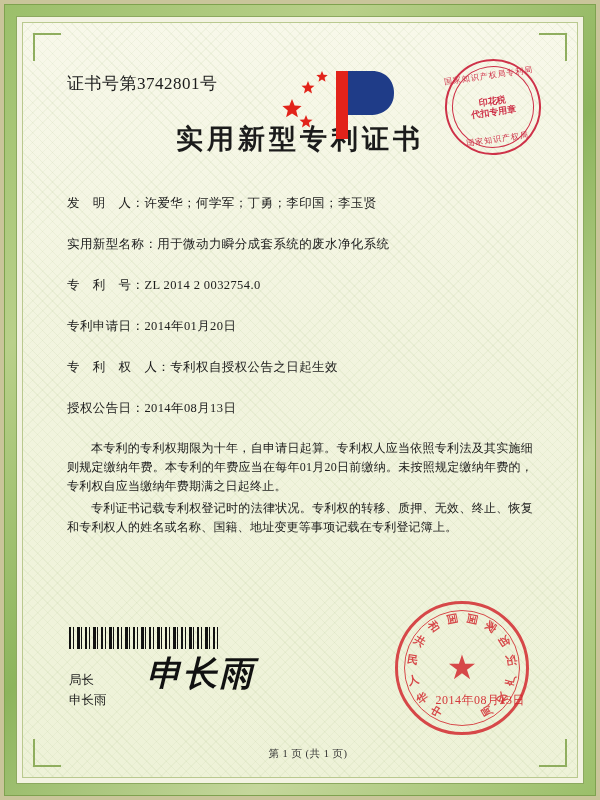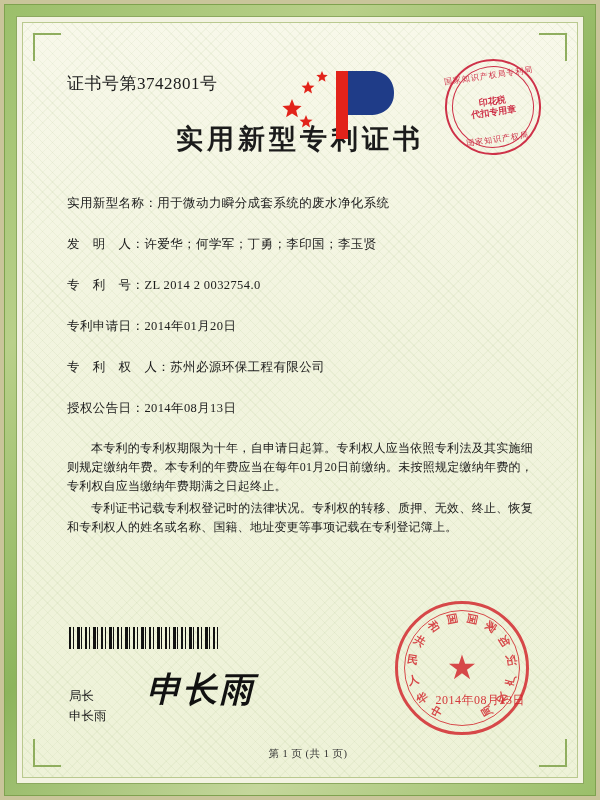--- a/index.html
+++ b/index.html
@@ -183,21 +183,21 @@
         #111 0 2px, transparent 2px 4px,
         #111 4px 5px, transparent 5px 8px,
         #111 8px 11px, transparent 11px 12px,
         #111 12px 13px, transparent 13px 16px);
   }
 
   
   .sign-area {
     position: absolute;
     left: 46px;
-    bottom: 51px;
+    bottom: 67px;
     font-size: 12.5px;
     line-height: 20px;
   }
   .sign-labels { display: inline-block; vertical-align: top; }
   .signature {
     position: absolute;
     left: 78px;
     top: -6px;
     font-size: 34px;
     font-family: "Liberation Serif", serif;
@@ -302,33 +302,33 @@
         <div class="ring"></div>
         <div class="arc">国家知识产权局专利局</div>
         <div class="mid">印花税<br>代扣专用章</div>
         <div class="bot">国家知识产权局</div>
       </div>
 
       <div class="title">实用新型专利证书</div>
 
       <div class="fields">
         <div class="field">
+          <span class="lbl">发　明　人：</span><span class="val">许爱华；何学军；丁勇；李印国；李玉贤</span>
+        </div>
+        <div class="field">
           <span class="lbl">实用新型名称：</span><span class="val">用于微动力瞬分成套系统的废水净化系统</span>
         </div>
         <div class="field">
-          <span class="lbl">发　明　人：</span><span class="val">许爱华；何学军；丁勇；李印国；李玉贤</span>
-        </div>
-        <div class="field">
           <span class="lbl">专　利　号：</span><span class="val">ZL 2014 2 0032754.0</span>
         </div>
         <div class="field">
           <span class="lbl">专利申请日：</span><span class="val">2014年01月20日</span>
         </div>
         <div class="field">
-          <span class="lbl">专　利　权　人：</span><span class="val">苏州必源环保工程有限公司</span>
+          <span class="lbl">专　利　权　人：</span><span class="val">专利权自授权公告之日起生效</span>
         </div>
         <div class="field">
           <span class="lbl">授权公告日：</span><span class="val">2014年08月13日</span>
         </div>
       </div>
 
       <div class="para-block">
         <p class="para">本专利的专利权期限为十年，自申请日起算。专利权人应当依照专利法及其实施细则规定缴纳年费。本专利的年费应当在每年01月20日前缴纳。未按照规定缴纳年费的，专利权自应当缴纳年费期满之日起终止。</p>
         <p class="para">专利证书记载专利权登记时的法律状况。专利权的转移、质押、无效、终止、恢复和专利权人的姓名或名称、国籍、地址变更等事项记载在专利登记簿上。</p>
       </div>

